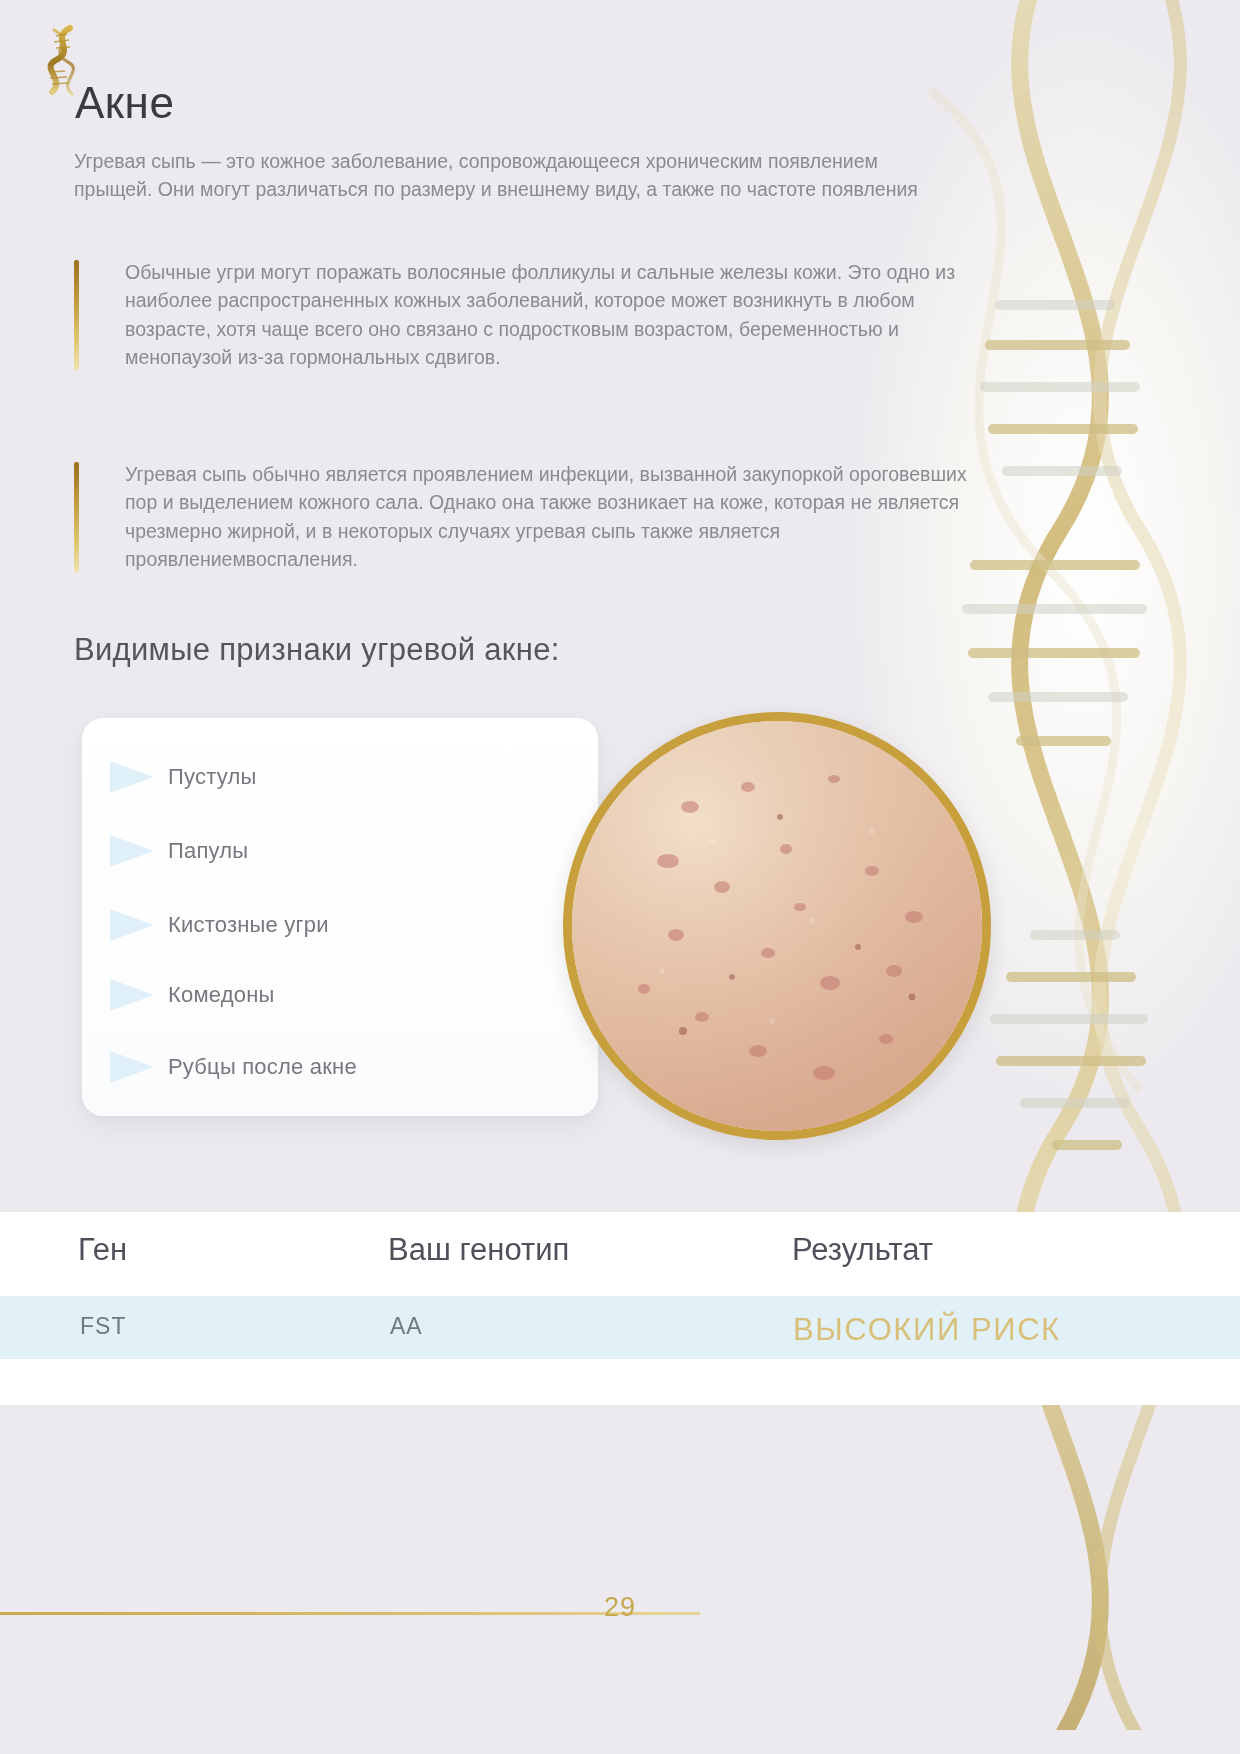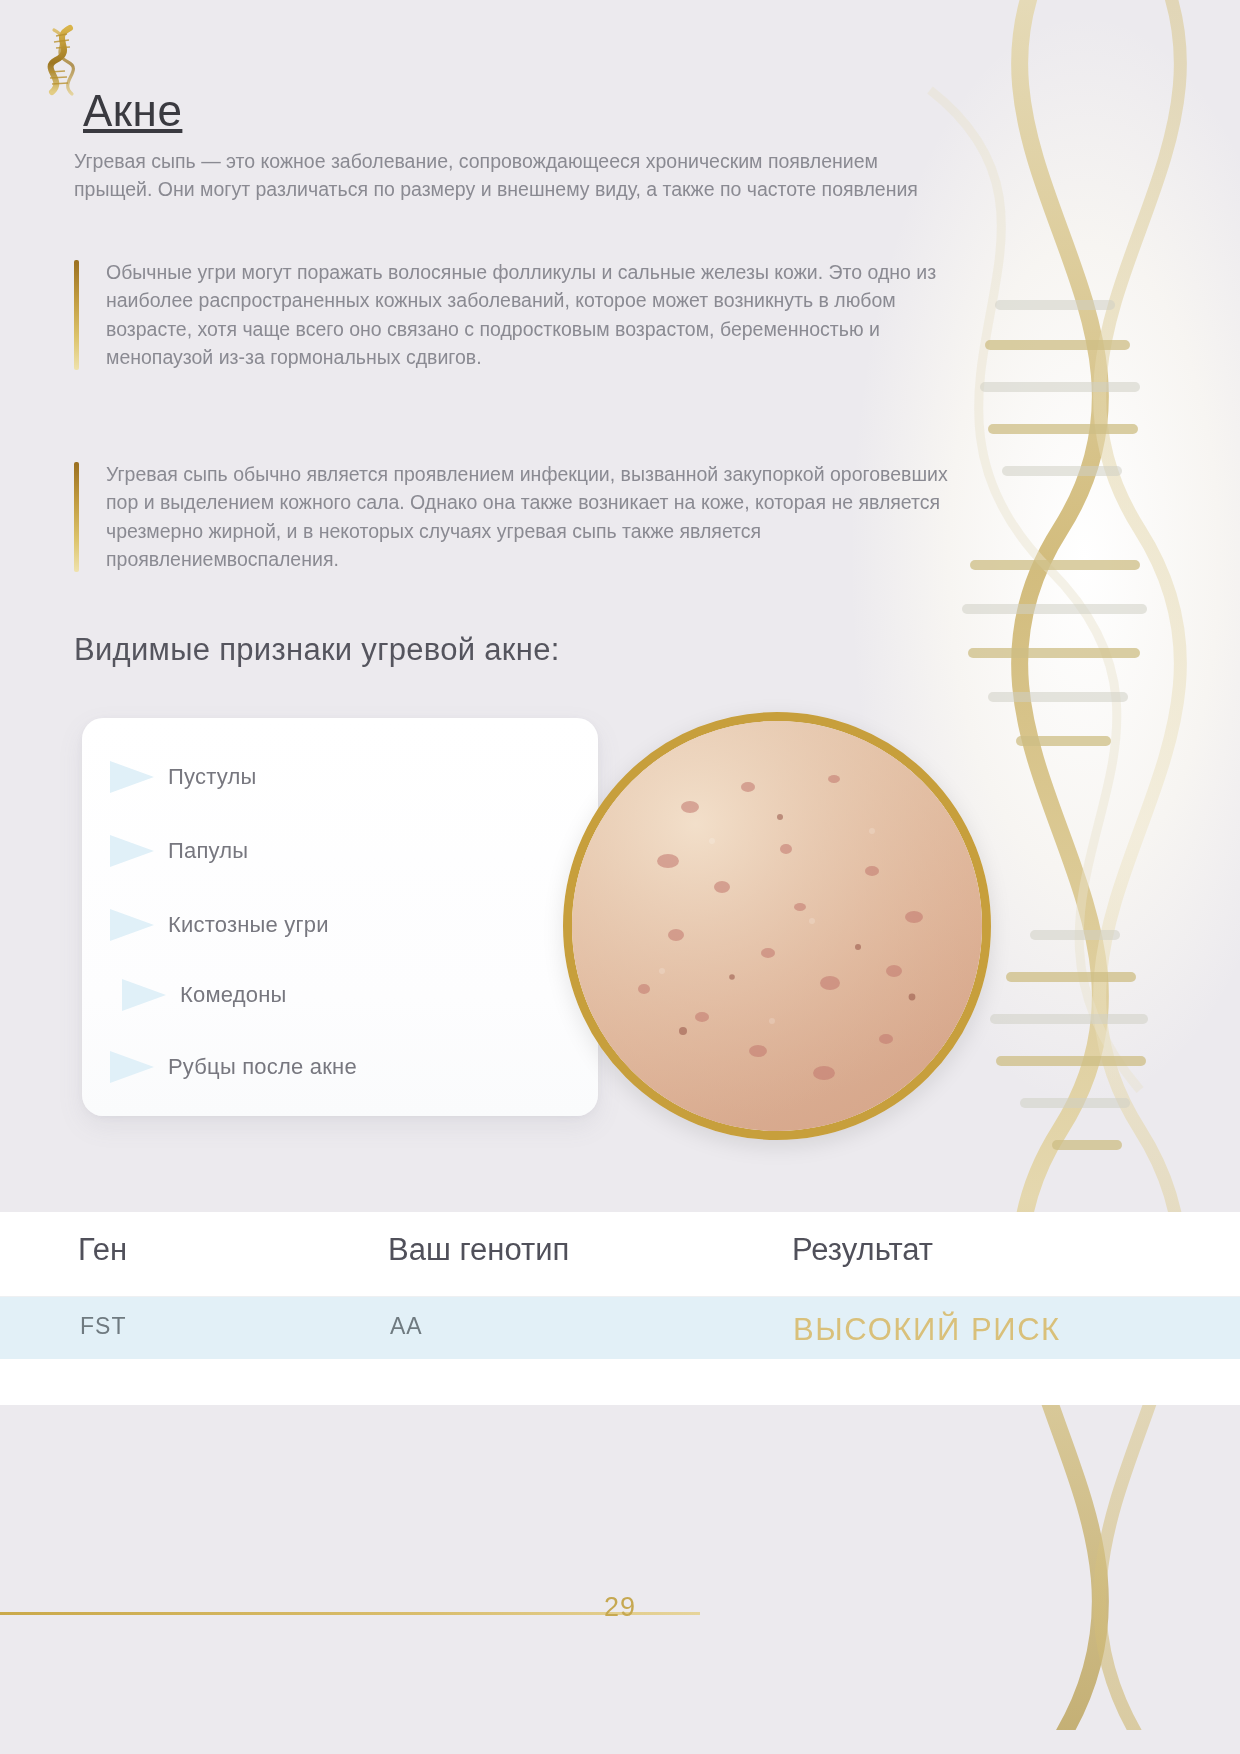--- a/index.html
+++ b/index.html
@@ -18,29 +18,29 @@
     position:absolute;left:-60px;top:-40px;width:540px;height:1500px;
     background:radial-gradient(ellipse 300px 700px at 60% 40%, #ffffff 0%, #f7f5f2 45%, rgba(236,234,238,0) 78%);
   }
   .helix-svg{position:absolute;right:-40px;top:-30px;}
   .strip{position:absolute;height:10px;border-radius:5px;background:#cfcfc4;opacity:.55;}
   .strip.g{background:#cdbd84;opacity:.75;}
 
   
   .logo{position:absolute;left:40px;top:22px;width:46px;height:78px;}
   h1.title{
-    position:absolute;left:75px;top:78px;margin:8px;
-    font-size:44px;font-weight:300;color:#3a3a40;letter-spacing:.5px;text-decoration:underline;
+    position:absolute;left:75px;top:78px;margin:0;
+    font-size:44px;font-weight:300;color:#3a3a40;letter-spacing:.5px;
   }
   .intro{
     position:absolute;left:74px;top:148px;width:884px;
     font-size:19.5px;line-height:1.42;color:#8a8a92;font-weight:300;
   }
 
-  .quote{position:absolute;left:74px;padding-left:32px;width:862px;}
+  .quote{position:absolute;left:74px;padding-left:51px;width:862px;}
   .quote .bar{
     position:absolute;left:0;top:2px;width:5px;height:calc(100% - 4px);
     background:linear-gradient(180deg,#9a6f1f 0%,#c09a3e 35%,#dcc36a 70%,#efe2ad 100%);
     border-radius:2px;
   }
   .quote p{margin:0;font-size:19.5px;line-height:1.46;color:#8a8a92;font-weight:300;}
   #quote-1{top:258px;}
   #quote-2{top:460px;}
 
   h2.section-title{
@@ -58,21 +58,21 @@
   .list-item{position:absolute;display:flex;align-items:center;left:28px;height:34px;}
   .tri{
     width:44px;height:32px;flex:0 0 44px;margin-right:14px;
     background:#e0f0f8;
     clip-path:polygon(0% 0%,100% 50%,0% 100%);
   }
   .list-item .lbl{font-size:22px;font-weight:300;color:#77777f;letter-spacing:.2px;white-space:nowrap;}
   .li0{top:42px;}
   .li1{top:116px;}
   .li2{top:190px;}
-  .li3{top:260px;margin-left:12px;}
+  .li3{top:260px;}
   .li4{top:332px;}
 
   
   .photo-circle{
     position:absolute;left:563px;top:712px;width:428px;height:428px;border-radius:50%;
     border:9px solid #c79f3c;box-sizing:border-box;overflow:hidden;
     box-shadow:0 6px 22px rgba(0,0,0,.10);
   }
   .photo-inner{position:absolute;inset:0;border-radius:50%;overflow:hidden;background:#e8c4a8;}
 

